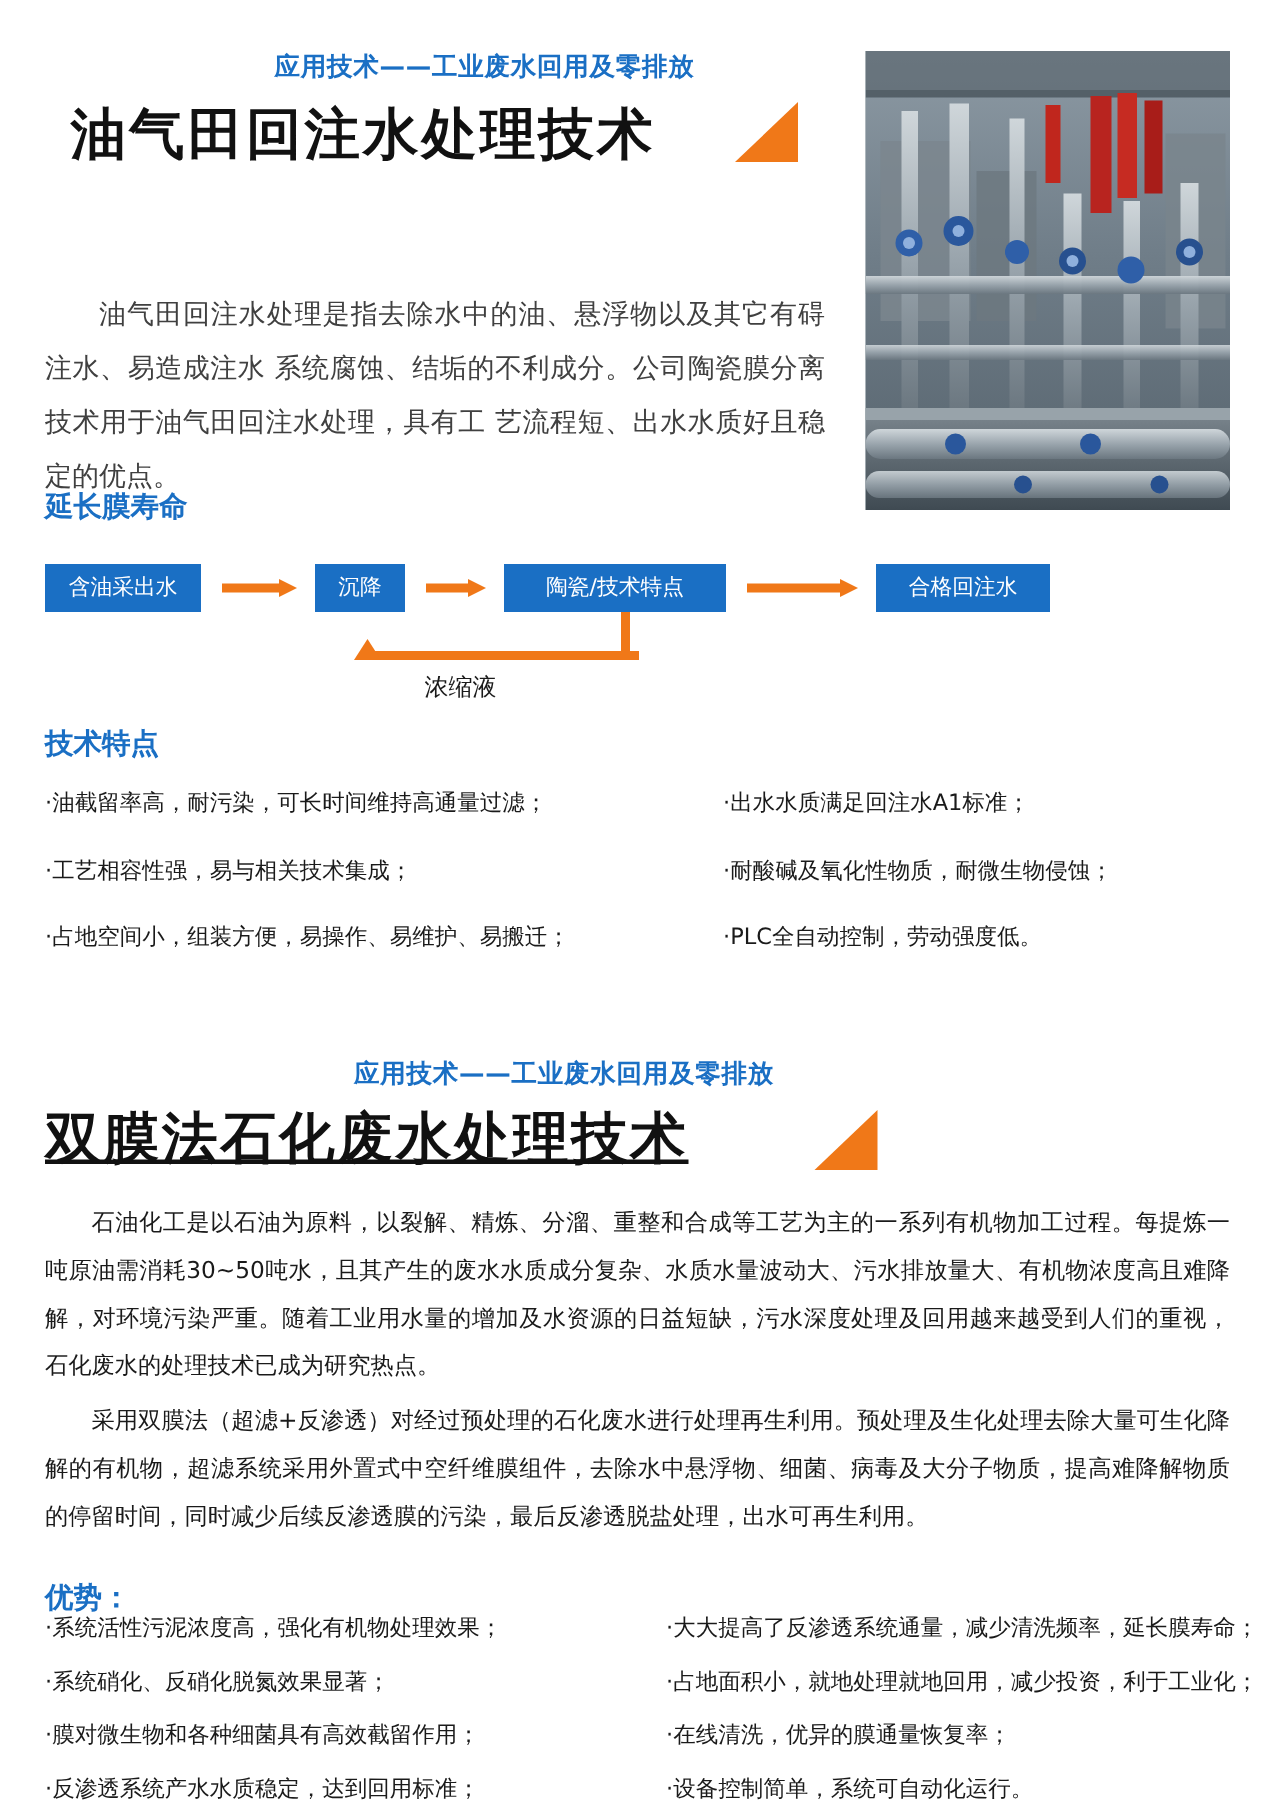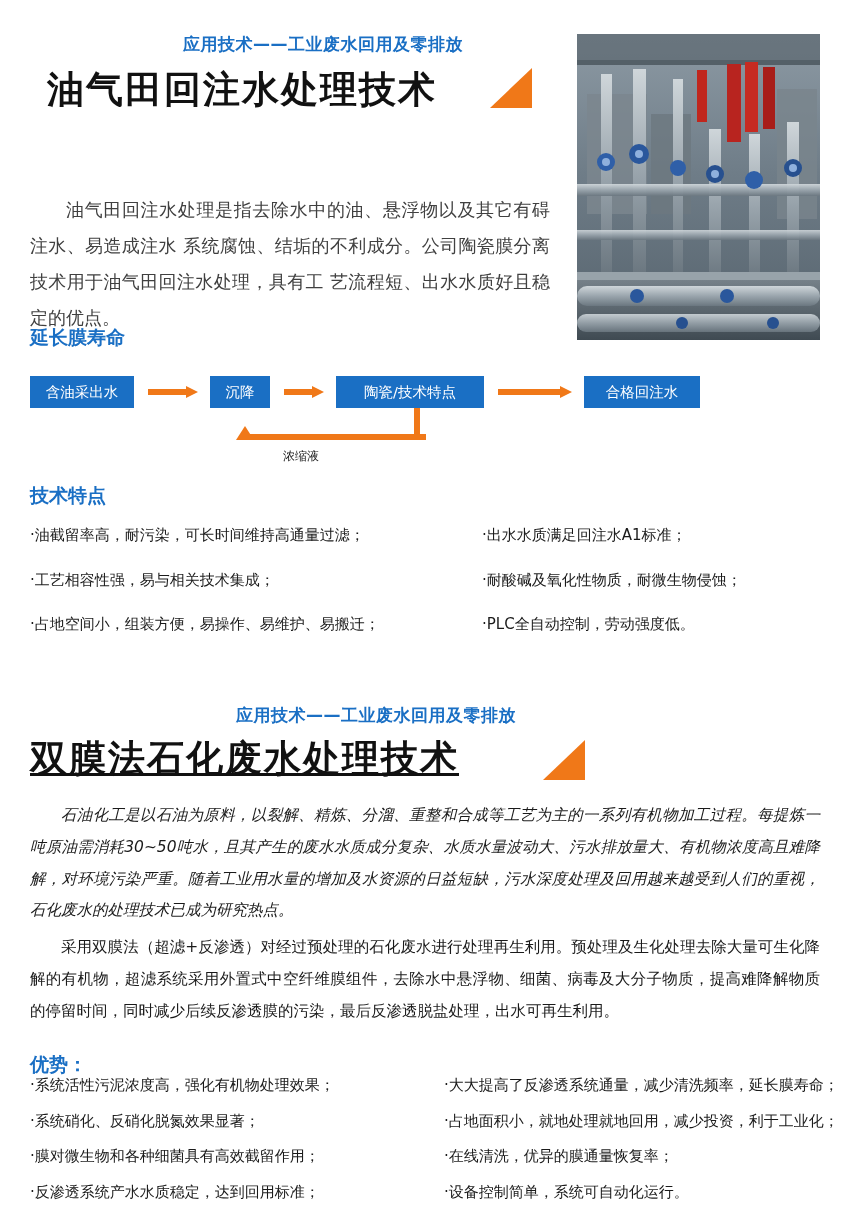--- a/index.html
+++ b/index.html
@@ -166,21 +166,21 @@
     left: 6px; bottom: 0px;
     width: 0; height: 0;
     border-left: 9px solid transparent;
     border-right: 9px solid transparent;
     border-bottom: 14px solid #f07818;
   }
   .lbl-nongsuo {
     position: absolute;
     left: 253px;
     top: 72px;
-    font-size: 12px;
+    font-size: 16px;
     color: #1a1a1a;
   }
 
   
   .bullets1 {
     position: absolute;
     left: 30px;
     top: 524px;
     width: 790px;
   }
@@ -221,21 +221,21 @@
   .sec2-para {
     position: absolute;
     left: 30px;
     width: 790px;
     font-size: 15.5px;
     line-height: 2.05;
     color: #1a1a1a;
     text-align: justify;
     text-indent: 2em;
   }
-  .p1 { top: 800px; font-style: italic; }
+  .p1 { top: 800px; }
   .p2 { top: 932px; }
 
   .bullets2 {
     position: absolute;
     left: 30px;
     top: 1074px;
     width: 790px;
   }
   .bullets2 .col { position: absolute; top: 0; }
   .bullets2 .colL { left: 0px;   width: 400px; }

